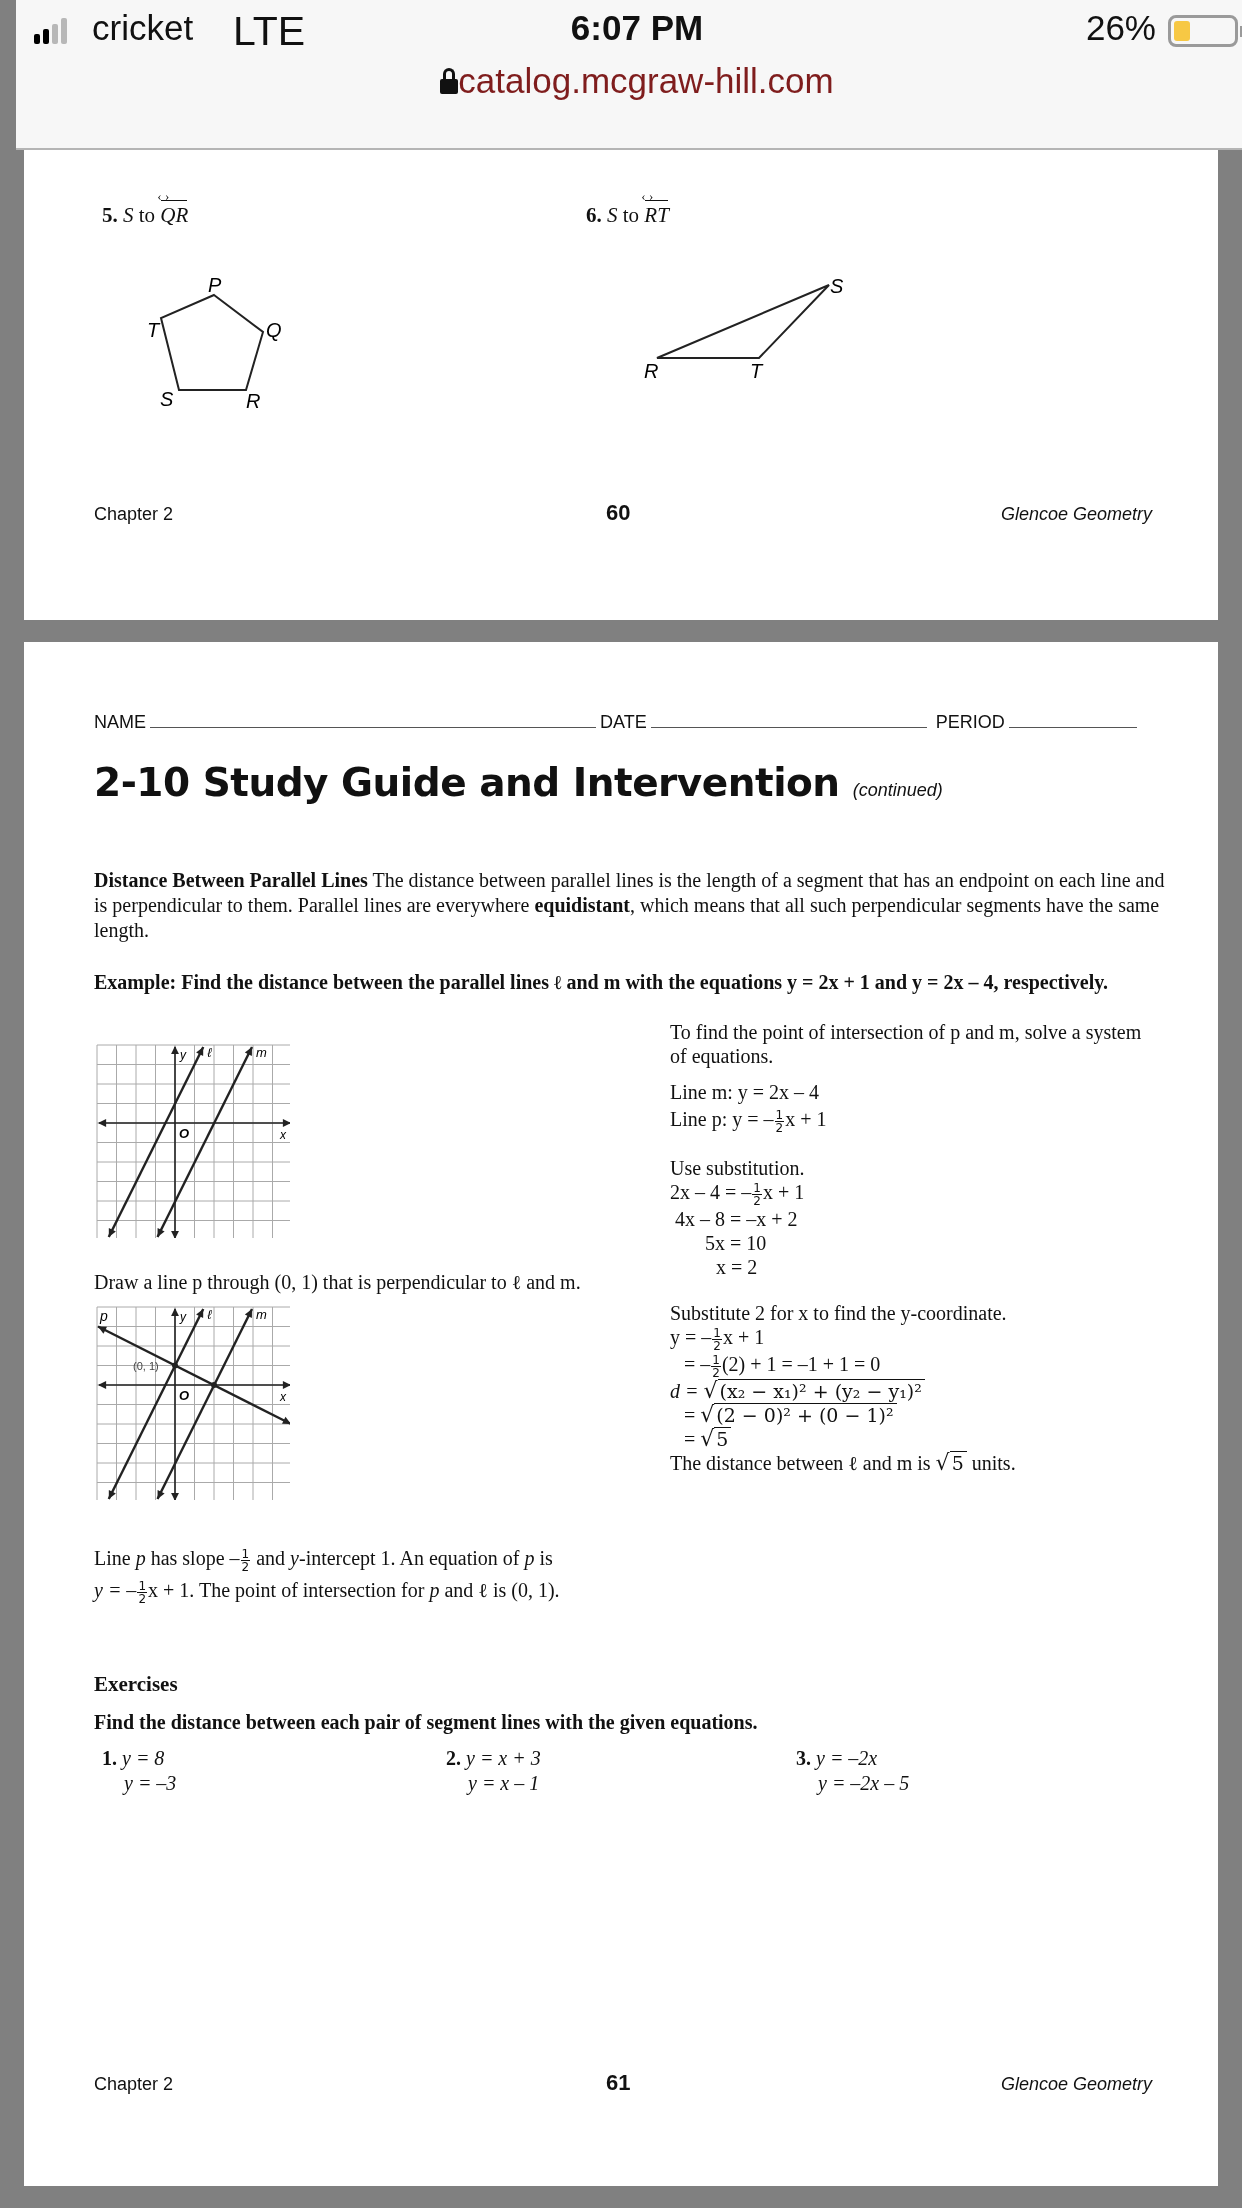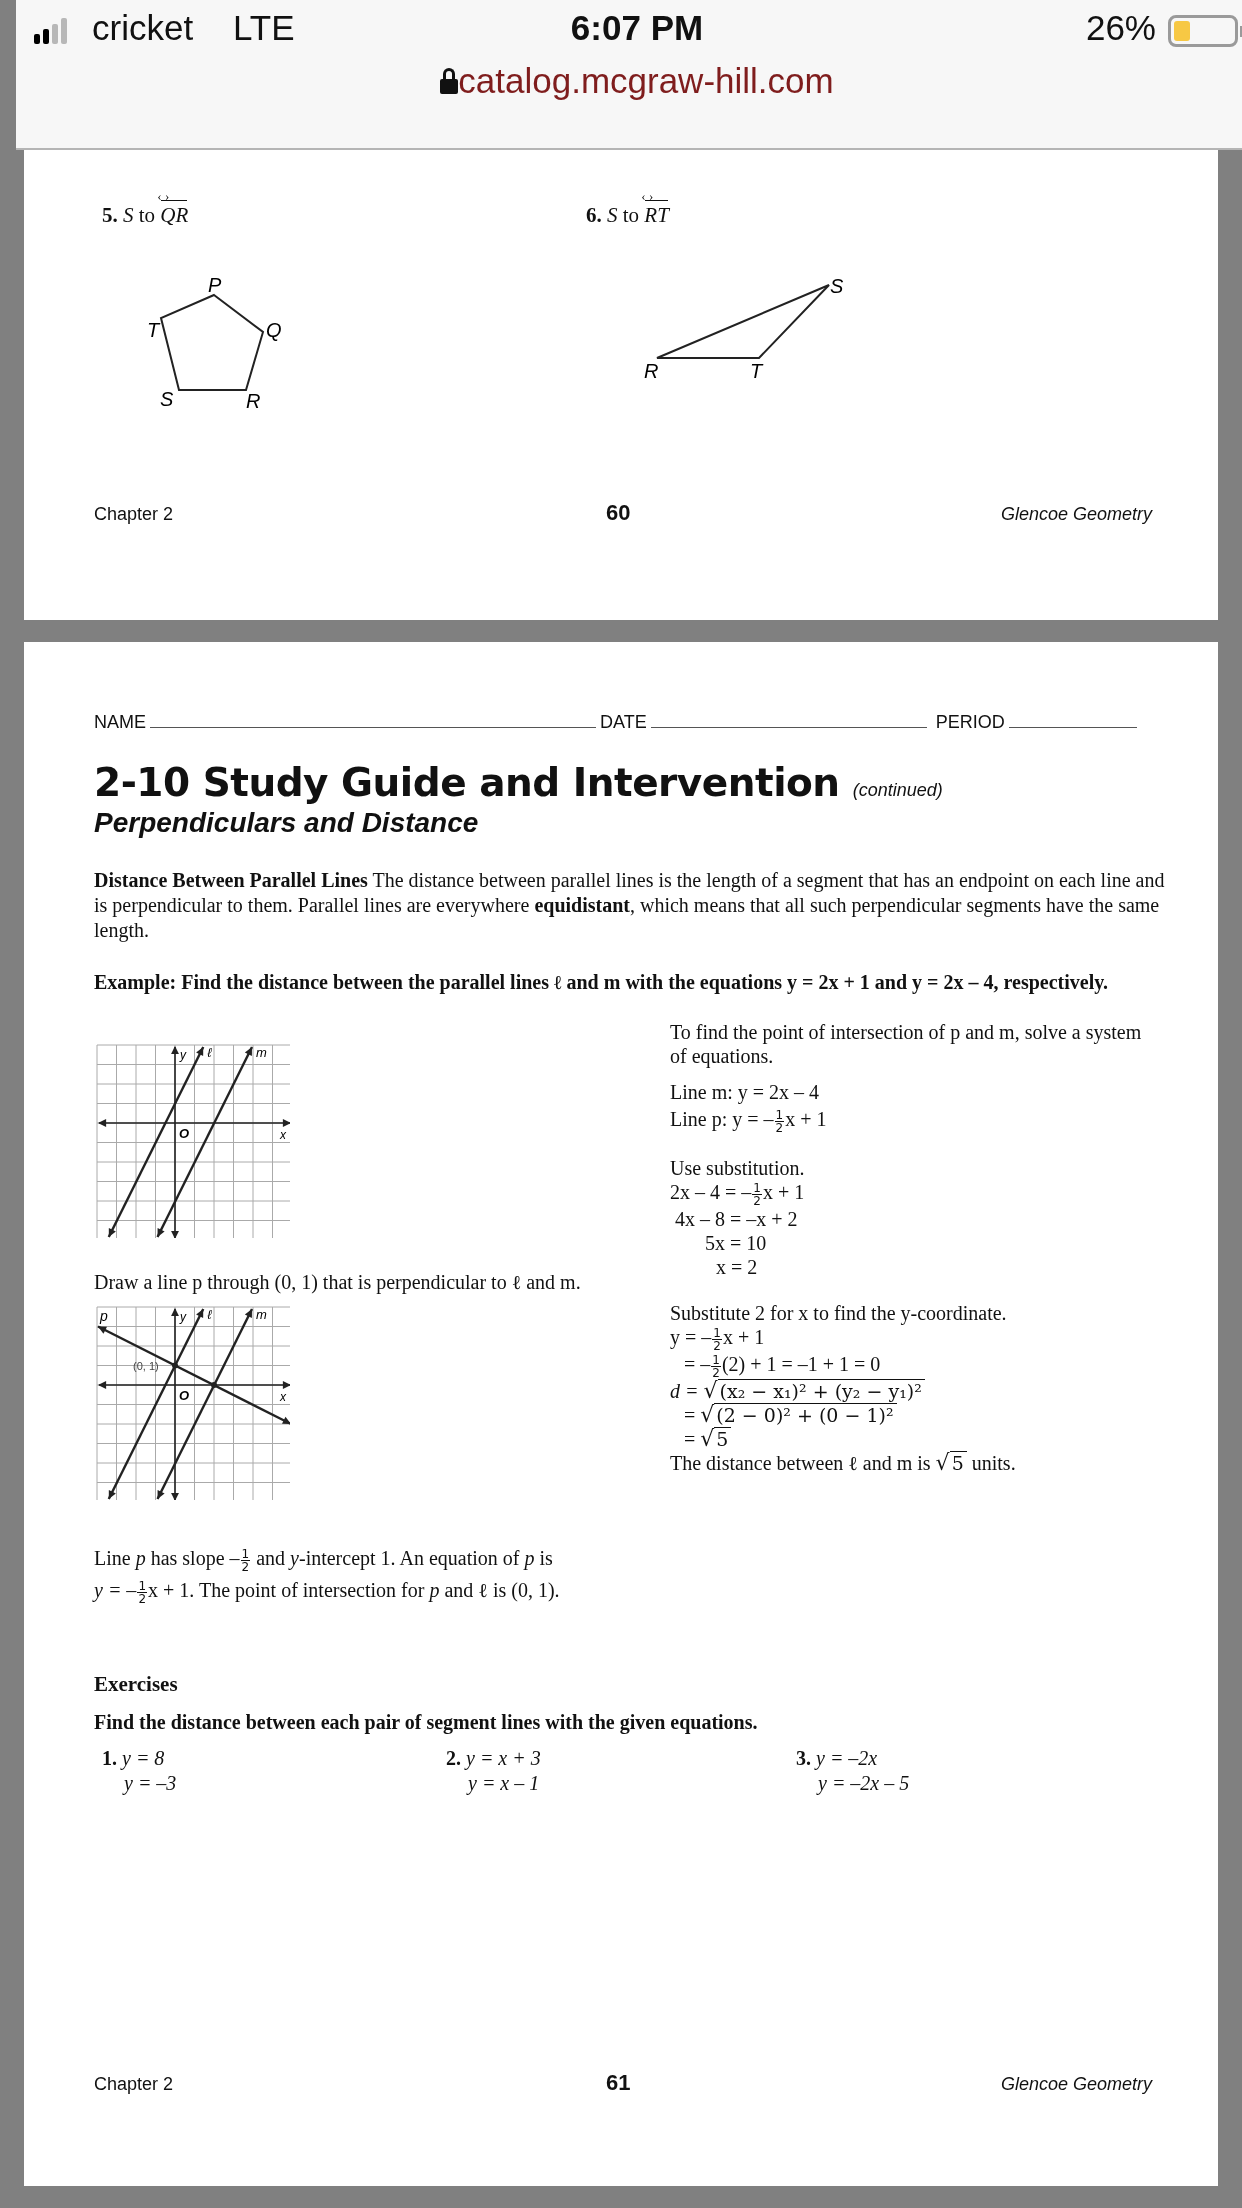--- a/index.html
+++ b/index.html
@@ -6,21 +6,21 @@
   html, body { width: 1242px; height: 2208px; overflow: hidden; background: #808080; }
   body { position: relative; font-family: "Liberation Serif", serif; color: #111; }
 
   
   .topbar { position: absolute; left: 16px; top: 0; width: 1242px; height: 150px; background: #f7f7f7; border-bottom: 2px solid #b5b5b5; z-index: 10; }
   .status { position: absolute; left: 0; top: 0; width: 100%; height: 60px; font-family: "Liberation Sans", sans-serif; }
   .signal { position: absolute; left: 18px; top: 18px; display: flex; align-items: flex-end; gap: 3px; height: 26px; }
   .signal span { width: 6px; border-radius: 2px; background: #000; }
   .signal span.off { background: #b8b8b8; }
   .carrier { position: absolute; left: 76px; top: 8px; font-size: 35px; letter-spacing: 0px; }
-  .net { position: absolute; left: 217px; top: 8px; font-size: 35px; }
+  .net { position: absolute; left: 217px; top: 8px; font-size: 41px; }
   .time { position: absolute; left: 0; right: 0; top: 8px; text-align: center; font-size: 35px; font-weight: bold; }
   .battery-pct { position: absolute; right: 102px; top: 8px; font-size: 35px; }
   .battery { position: absolute; right: 20px; top: 15px; width: 70px; height: 32px; border: 3px solid #9a9a9a; border-radius: 8px; }
   .battery .fill { position: absolute; left: 3px; top: 3px; bottom: 3px; width: 16px; background: #f7c844; border-radius: 3px; }
   .battery .nub { position: absolute; right: -10px; top: 8px; width: 5px; height: 11px; background: #9a9a9a; border-radius: 0 3px 3px 0; }
   .urlbar { position: absolute; left: 0; right: 0; top: 58px; height: 46px; display: flex; justify-content: center; align-items: center; gap: 0; font-family: "Liberation Sans", sans-serif; font-size: 35px; color: #7f1d1d; }
   .lock { position: relative; width: 18px; height: 26px; }
   .lock .shackle { position: absolute; left: 3px; top: 0; width: 12px; height: 14px; border: 3px solid #111; border-bottom: none; border-radius: 7px 7px 0 0; }
   .lock .body { position: absolute; left: 0; bottom: 0; width: 18px; height: 15px; background: #111; border-radius: 2px; }
 
@@ -120,21 +120,20 @@
 </div>
 
 <div class="page page2">
   <div class="header-line">
     <span>NAME</span><span class="blank" style="width:446px"></span><span>DATE</span><span class="blank" style="width:276px"></span> <span>PERIOD</span><span class="blank" style="width:128px"></span>
   </div>
 
   <div class="title">
     <span>2-10 Study Guide and Intervention</span> <span class="cont">(continued)</span>
   </div>
-  <div class="subtitle">Perpendiculars and Distance</div>
 
   <div class="para" style="top:226px;">
     <span class="bold">Distance Between Parallel Lines</span><span> The distance between parallel lines is the length of a segment that has an endpoint on each line and is perpendicular to them. Parallel lines are everywhere </span><span class="bold">equidistant</span><span>, which means that all such perpendicular segments have the same length.</span>
   </div>
 
   <div class="para bold" style="top:328px;">
     <span>Example:</span><span> Find the distance between the parallel lines ℓ and m with the equations y = 2x + 1 and y = 2x – 4, respectively.</span>
   </div>
 
   <svg class="grid" id="graph1" style="left:70px; top:400px;" width="196" height="196">

